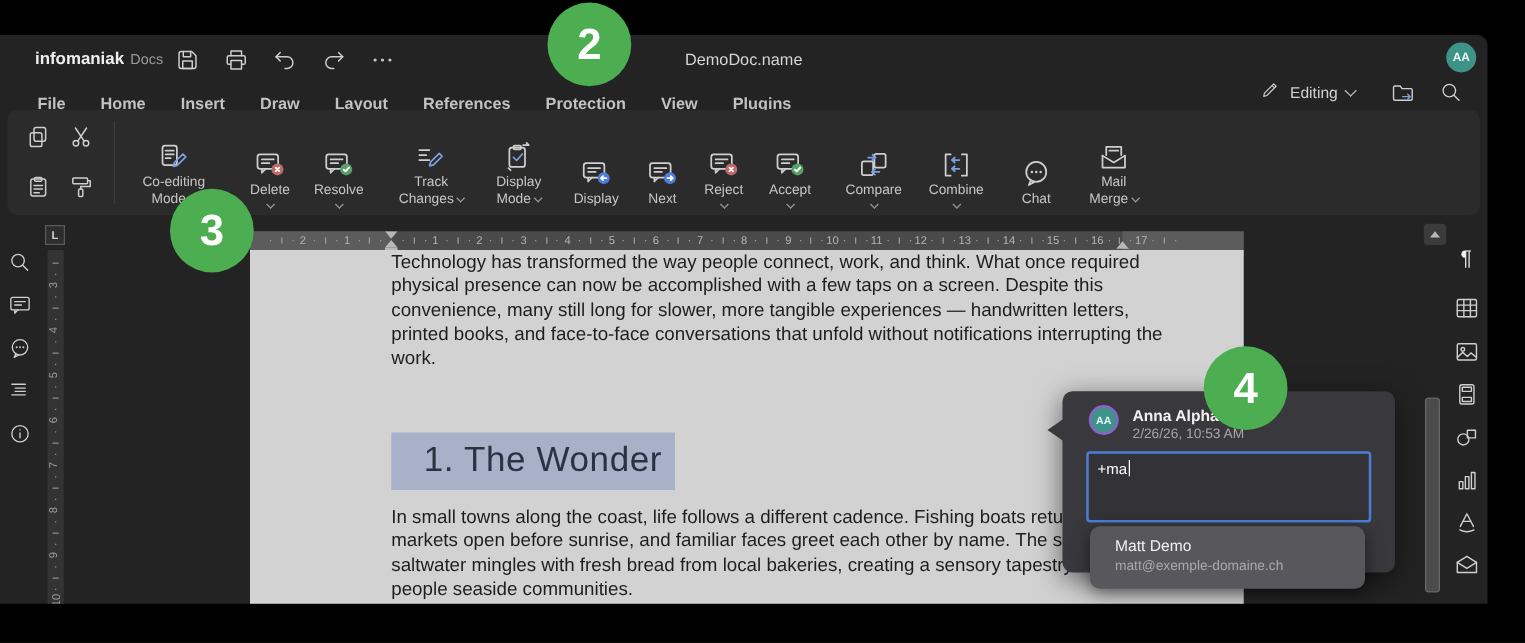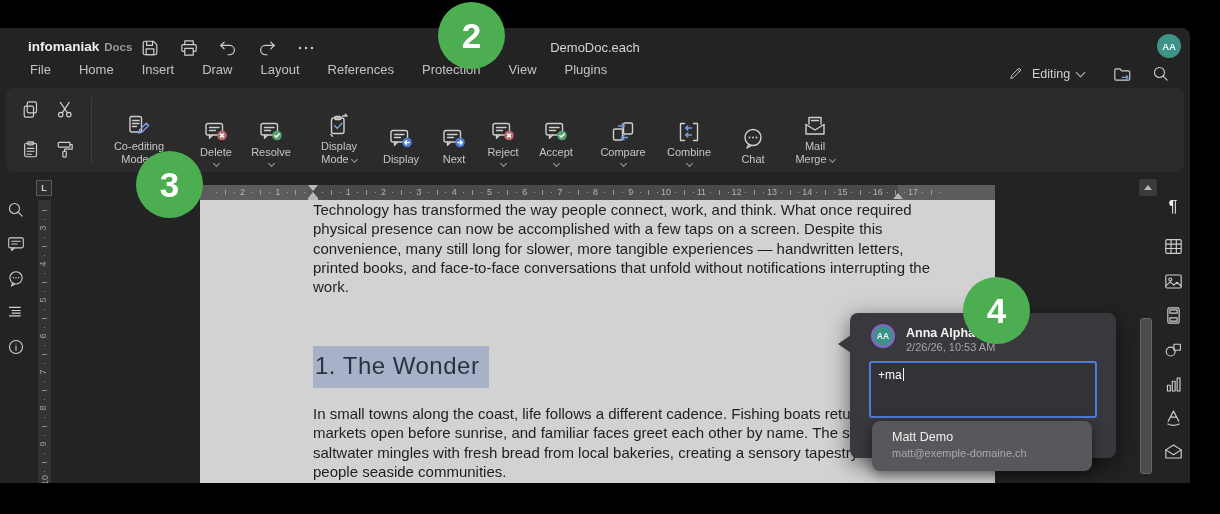--- a/index.html
+++ b/index.html
@@ -5,31 +5,31 @@
   * { margin:0; padding:0; box-sizing:border-box; }
   html,body { width:1220px; height:514px; background:#000; overflow:hidden;
               font-family:"Liberation Sans", sans-serif; }
 
   
   #window { position:absolute; left:0; top:28px; width:1190px; height:455px;
             background:#232323; border-radius:0 8px 0 0; }
 
   
   #brand { position:absolute; left:28px; top:39px; font-size:13.5px; color:#efefef; font-weight:bold; }
-  #brand .suffix { font-weight:bold; color:#9a9a9a; font-size:11.5px; margin-left:5px; }
+  #brand .suffix { font-weight:normal; color:#9a9a9a; font-size:11.5px; margin-left:5px; }
   #topbar-icons { position:absolute; left:138px; top:36px; display:flex; gap:15px; }
   #topbar-icons .tbico { width:24px; height:24px; display:flex; align-items:center; justify-content:center; cursor:pointer; }
   #doc-title { position:absolute; left:0; top:40px; width:1190px; text-align:center;
                font-size:13px; color:#d6d6d6; pointer-events:none; }
   #avatar-top { position:absolute; left:1157px; top:34px; width:24px; height:24px; border-radius:50%;
                 background:#3e9389; color:#eafaf6; font-size:9.5px; font-weight:bold;
                 display:flex; align-items:center; justify-content:center; }
 
   
-  #menubar { position:absolute; left:16px; top:56px; height:27px; display:flex; }
+  #menubar { position:absolute; left:16px; top:69px; height:27px; display:flex;font-weight:bold; }
   .tab { padding:0 14px; font-size:13px; color:#c2c2c2; display:flex; align-items:center;
          position:relative; cursor:pointer; white-space:nowrap; }
   .tab.active { color:#ffffff; background:#2b2b2b; border-radius:4px 4px 0 0; }
   .tab.active::after { content:""; position:absolute; left:4px; right:4px; bottom:0;
                        height:3px; border-radius:2px; background:#4d7cd6; }
   #mode-group { position:absolute; left:1008px; top:62px; height:24px; display:flex;
                 align-items:center; gap:7px; cursor:pointer; }
   #mode-label { font-size:12.5px; color:#d0d0d0; }
   .chev { width:7px; height:7px; border-right:1.4px solid #bdbdbd; border-bottom:1.4px solid #bdbdbd;
           transform:rotate(45deg); margin-top:-4px; display:inline-block; }
@@ -77,21 +77,21 @@
   .indent-tri-up { position:absolute; width:0; height:0; border-left:5px solid transparent;
                    border-right:5px solid transparent; border-bottom:6px solid #b8b8b8; cursor:pointer; }
   .indent-box { position:absolute; width:10px; height:3px; background:#b8b8b8; cursor:pointer; }
 
   
   #page { position:absolute; left:200px; top:200px; width:795px; height:283px;
           background:#d2d2d2; overflow:hidden; cursor:text; }
   .docline { position:absolute; left:113px; width:640px; font-size:15px; color:#1e1e1e; white-space:pre; }
   #heading-wrap { position:absolute; left:113px; top:146px; }
   #heading-hl { background:#a8b1c7; padding:6px 10px 8px 2px; display:inline-block; }
-  #heading-text { font-size:24px; color:#2a3342; letter-spacing:.5px; }
+  #heading-text { font-size:28px; color:#2a3342; letter-spacing:.5px;margin-left:24px; }
 
   
   #comment-popup { position:absolute; left:850px; top:313px; width:266px; height:145px;
                    background:#39393d; border-radius:8px; box-shadow:0 6px 22px rgba(0,0,0,.55); }
   #popup-tail { position:absolute; left:838px; top:335px; width:0; height:0;
                 border-top:9px solid transparent; border-bottom:9px solid transparent;
                 border-right:13px solid #39393d; }
   #comment-avatar { position:absolute; left:871px; top:324px; width:24px; height:24px; border-radius:50%;
                     background:#3e9389; border:2px solid #8a63c9; color:#eafaf6; font-size:8.5px;
                     font-weight:bold; display:flex; align-items:center; justify-content:center; }
@@ -160,21 +160,21 @@
       </svg>
     </div>
     <div class="tbico">
       <svg width="22" height="22" viewBox="0 0 26 26" fill="none" stroke="#cfcfcf" stroke-width="1.4" stroke-linecap="round" stroke-linejoin="round">
         <circle cx="6" cy="13" r="1.5" fill="#c9c9c9" stroke="none"></circle>
         <circle cx="13" cy="13" r="1.5" fill="#c9c9c9" stroke="none"></circle>
         <circle cx="20" cy="13" r="1.5" fill="#c9c9c9" stroke="none"></circle>
       </svg>
     </div>
   </div>
-<div id="doc-title">DemoDoc.each</div>
+<div id="doc-title">DemoDoc.name</div>
 <div id="avatar-top">AA</div>
 
 <div id="menubar">
     <div class="tab">File</div>
     <div class="tab">Home</div>
     <div class="tab">Insert</div>
     <div class="tab">Draw</div>
     <div class="tab">Layout</div>
     <div class="tab">References</div>
     <div class="tab">Protection</div>
@@ -271,20 +271,32 @@
             <circle cx="19" cy="16.5" r="4.8" fill="#58a06a" stroke="none"></circle>
             <path d="M16.9 16.7l1.5 1.4 2.8-3.1" stroke="#fff" stroke-width="1.5"></path>
           </svg>
         </div>
         <div class="rlabel">
           <div>Resolve</div>
         </div>
         <span class="chev"></span>
       </div>
       <div class="rsep"></div>
+      <div class="rbtn" style="width:74px">
+        <div class="ricon">
+          <svg width="26" height="26" viewBox="0 0 26 26" fill="none" stroke="#cfcfcf" stroke-width="1.4" stroke-linecap="round" stroke-linejoin="round">
+            <path d="M3.5 7h8M3.5 11h5.5M3.5 15h8"></path>
+            <path d="M12.5 16.6l6.9-6.9 2.3 2.3-6.9 6.9-3.1.8z" stroke="#7d9fe0"></path>
+          </svg>
+        </div>
+        <div class="rlabel">
+          <div>Track</div>
+          <div>Changes<span class="chev"></span></div>
+        </div>
+      </div>
       <div class="rbtn" style="width:62px">
         <div class="ricon">
           <svg width="26" height="26" viewBox="0 0 26 26" fill="none" stroke="#cfcfcf" stroke-width="1.4" stroke-linecap="round" stroke-linejoin="round">
             <rect x="5.5" y="5" width="12.5" height="15.5" rx="2"></rect>
             <rect x="8.8" y="3.5" width="6" height="3" rx="1"></rect>
             <path d="M8.7 12.8l2.6 2.6 4.6-5.2" stroke="#7d9fe0"></path>
             <path d="M16.5 3h4.5l-1.7-1.7M4.8 21.5l1.7 1.7"></path>
           </svg>
         </div>
         <div class="rlabel">

